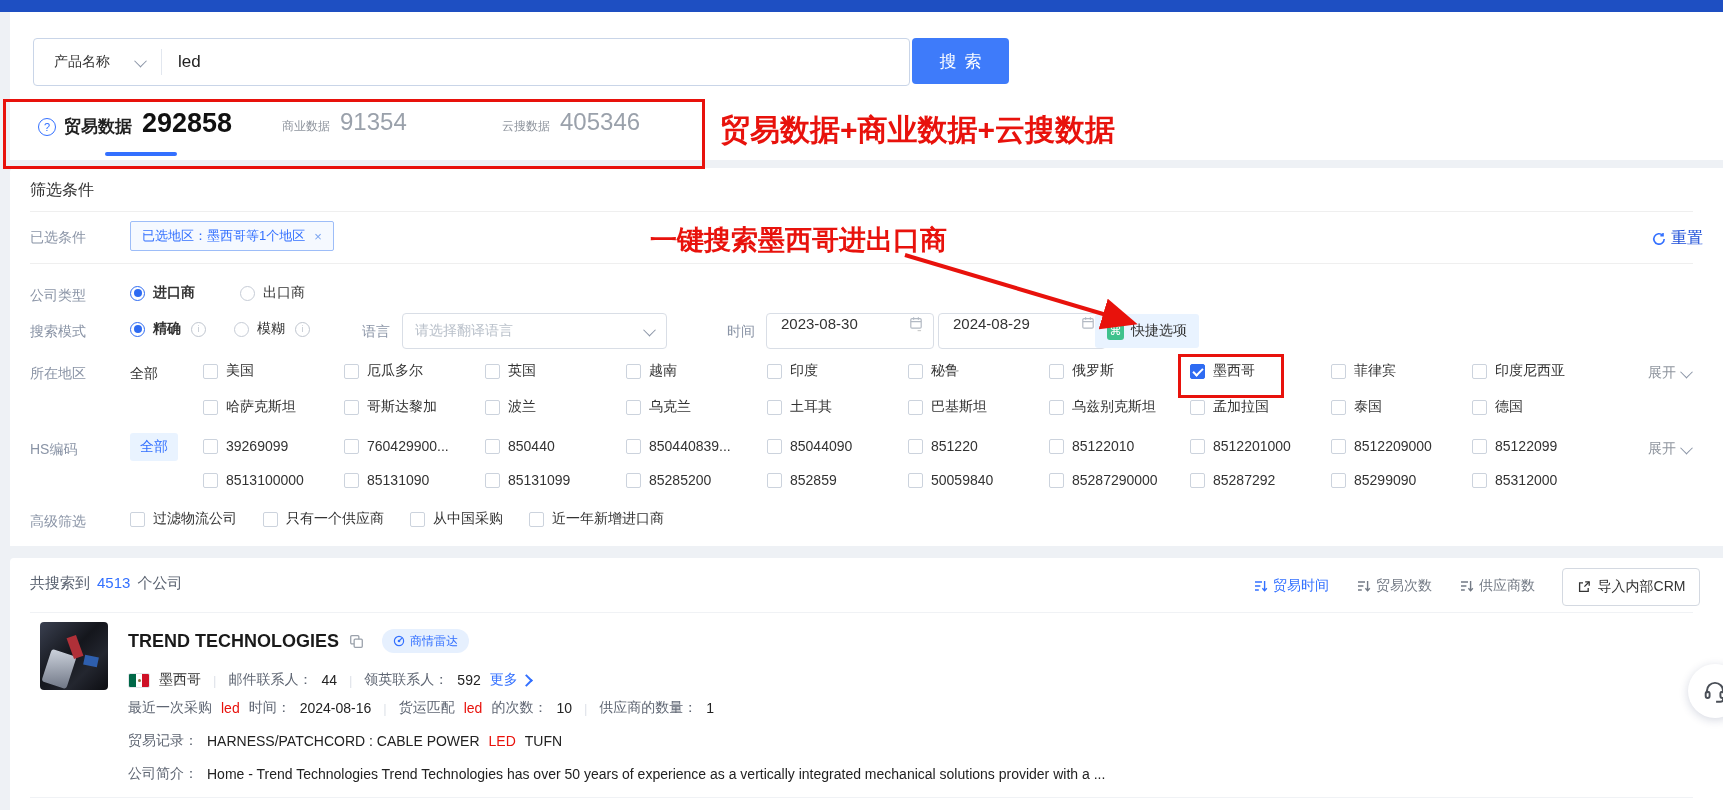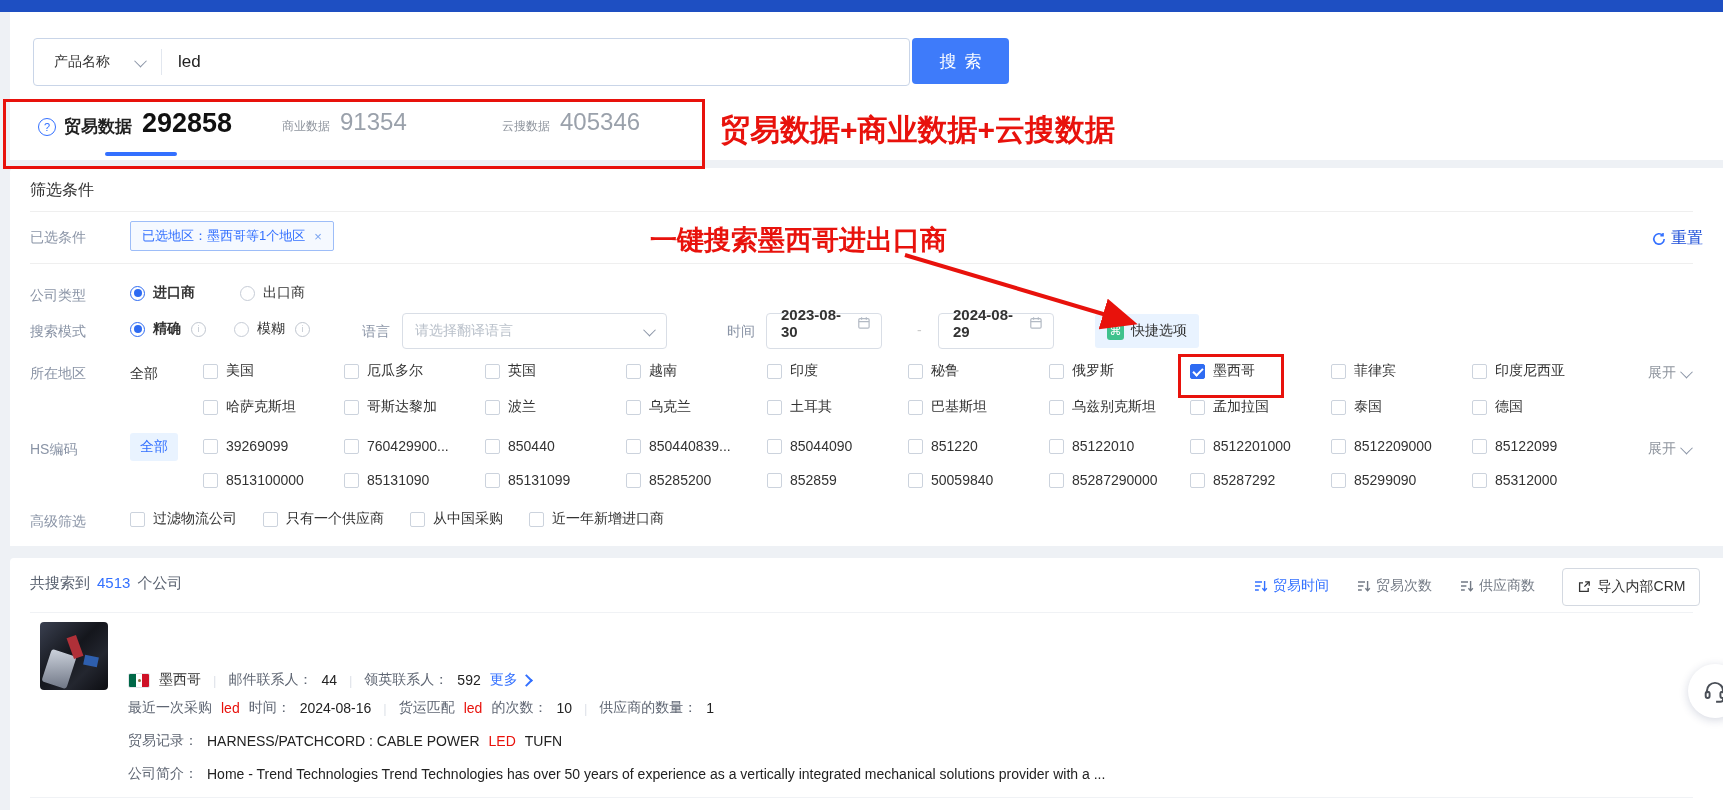--- a/index.html
+++ b/index.html
@@ -54,21 +54,21 @@
   .radio.sel::after{content:"";position:absolute;inset:2.5px;background:#2e6bf2;border-radius:50%;}
   #mode-label{left:30px;top:323px;}
   #mode-row{left:130px;top:320px;display:flex;gap:28px;}
   .radio-item .b{font-weight:bold;}
   .ifo{width:13px;height:13px;border-radius:50%;border:1px solid #c0c6cf;color:#c0c6cf;font-size:9px;display:flex;align-items:center;justify-content:center;margin-left:2px;}
   #lang-label{left:362px;top:323px;}
   .selbox{height:36px;border:1px solid #d9dee6;border-radius:4px;background:#fff;display:flex;align-items:center;justify-content:space-between;padding:0 12px;box-sizing:border-box;cursor:pointer;}
   #lang-select{left:402px;top:313px;width:265px;}
   #lang-select .ph{color:#b9c0ca;font-size:14px;}
   #time-label{left:727px;top:323px;}
-  .datebox{height:36px;width:116px;border:1px solid #d9dee6;border-radius:4px;background:#fff;display:flex;align-items:center;justify-content:space-between;padding:0 10px 16px 14px;box-sizing:border-box;font-size:15px;color:#333;cursor:pointer;font-weight:bold;}
+  .datebox{height:36px;width:168px;border:1px solid #d9dee6;border-radius:4px;background:#fff;display:flex;align-items:center;justify-content:space-between;padding:0 10px 16px 14px;box-sizing:border-box;font-size:15px;color:#333;cursor:pointer;}
   #date1{left:766px;top:313px;} #date2{left:938px;top:313px;}
   #date-dash{left:917px;top:322px;color:#ccc;font-size:14px;}
   #quick-chip{left:1095px;top:314px;height:34px;background:#e9f3ff;border-radius:3px;display:flex;align-items:center;gap:7px;padding:0 12px;font-size:14px;color:#333;cursor:pointer;z-index:5;}
   #cmd-ic{width:17px;height:17px;background:#3fc28d;border-radius:3px;color:#fff;font-size:12px;display:flex;align-items:center;justify-content:center;}
   #region-label{left:30px;top:365px;}
   #region-all{left:130px;top:365px;font-size:14px;color:#333;cursor:pointer;}
   .cbrow{display:flex;align-items:center;}
   .cols > .cb-item{width:141px;flex:none;}
   #regions-r1{left:203px;top:362px;} #regions-r2{left:203px;top:398px;}
   #hs-r1{left:203px;top:438px;} #hs-r2{left:203px;top:472px;}
@@ -468,20 +468,35 @@
     </svg>
     <span>导入内部CRM</span>
   </div>
   <div class="abs hr" id="hr3"></div>
 
   <div class="abs" id="thumb">
     <span class="s1"></span>
     <span class="s2"></span>
     <span class="s3"></span>
   </div>
+  <div class="abs" id="company-title-row">
+    <span id="company-name">TREND TECHNOLOGIES</span>
+    <svg width="15" height="15" viewBox="0 0 14 14">
+      <rect x="1.6" y="1.6" width="7.6" height="7.6" rx="1" fill="none" stroke="#9aa1ab" stroke-width="1.2"></rect>
+      <rect x="4.8" y="4.8" width="7.6" height="7.6" rx="1" fill="#fff" stroke="#9aa1ab" stroke-width="1.2"></rect>
+    </svg>
+    <span id="badge">
+      <svg width="12" height="12" viewBox="0 0 12 12">
+        <circle cx="6" cy="6" r="4.6" fill="none" stroke="#3370ff" stroke-width="1.2"></circle>
+        <path d="M6 6L9.2 2.8" stroke="#3370ff" stroke-width="1.2"></path>
+        <circle cx="6" cy="6" r="1.3" fill="#3370ff"></circle>
+      </svg>
+      <span>商情雷达</span>
+    </span>
+  </div>
   <div class="abs inforow" id="flag-row">
     <span class="flag-mx"></span>
     <span>墨西哥</span>
     <span class="sep">|</span>
     <span class="glabel">邮件联系人：</span>
     <span class="gval">44</span>
     <span class="sep">|</span>
     <span class="glabel">领英联系人：</span>
     <span class="gval">592</span>
     <span class="blue-link">

